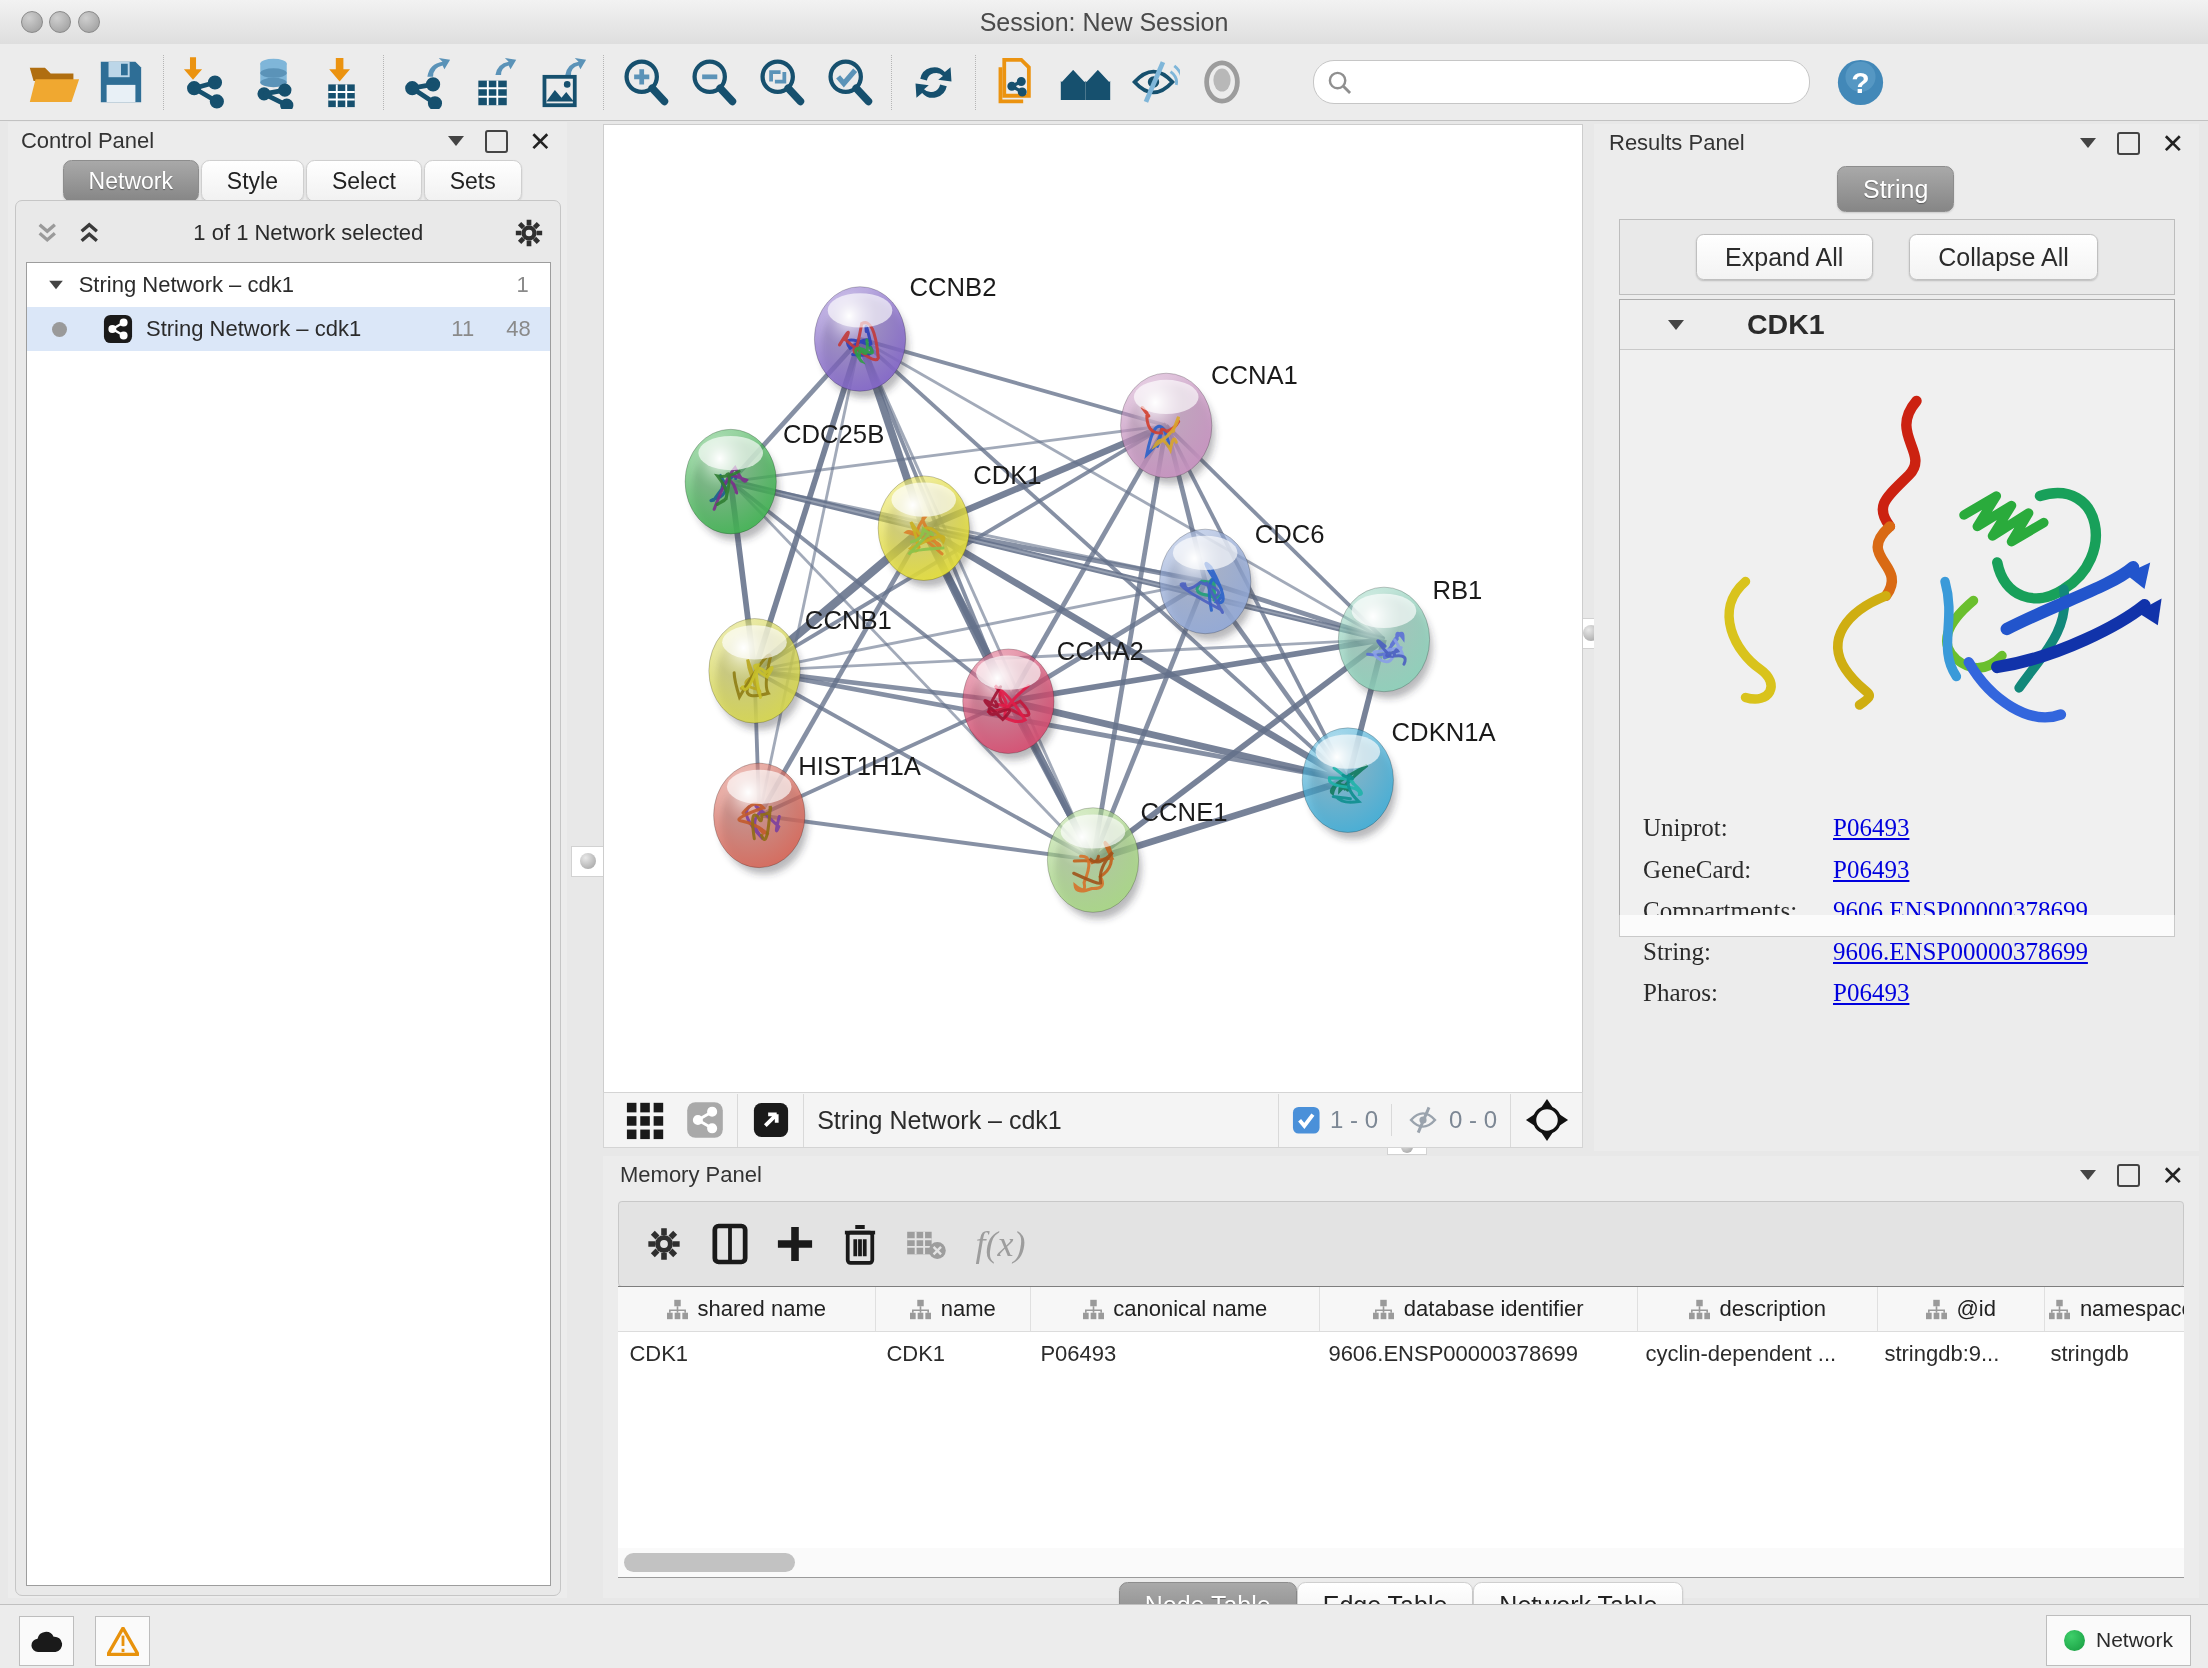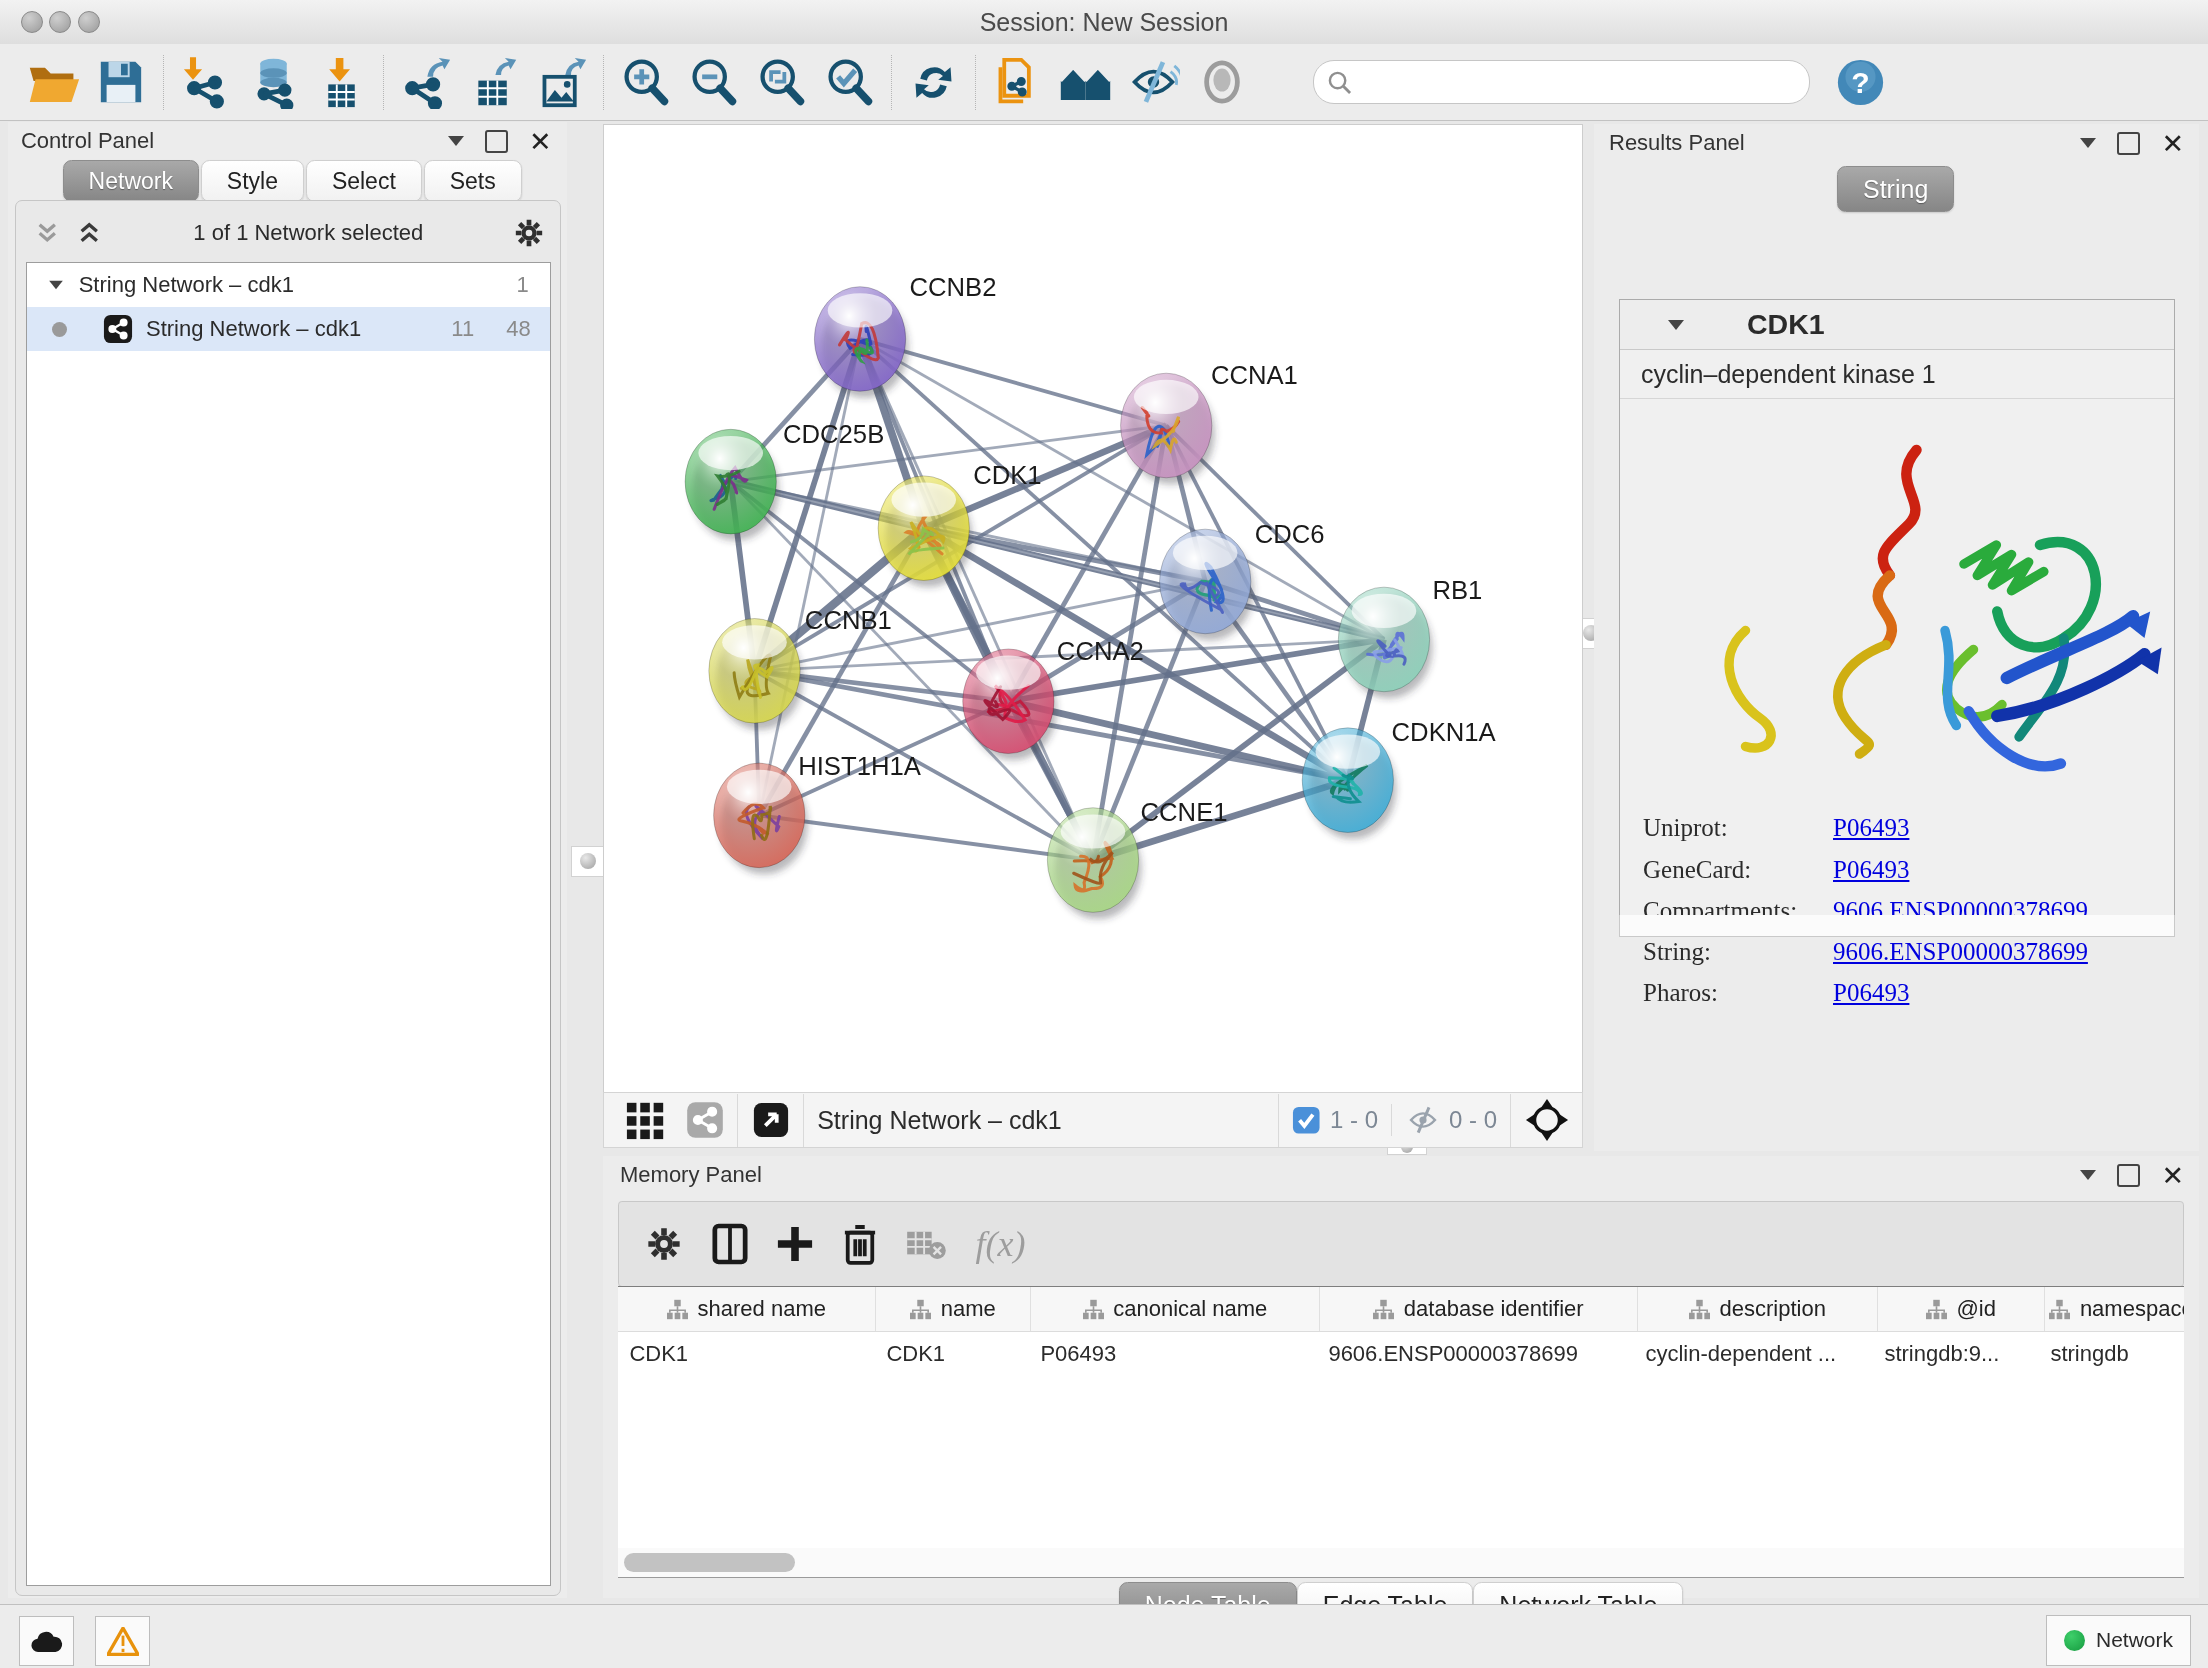--- a/index.html
+++ b/index.html
@@ -620,26 +620,33 @@
     <span style="margin-left:15px">Results Panel</span>
     <span class="panel-ctrl">
       <span class="tri-down"></span>
       <span class="float-box"></span>
       <span class="close-x">✕</span>
     </span>
   </div>
   <div class="tab active" style="position:absolute;left:243px;top:42px;height:44px;font-size:25px">
     <span>String</span>
   </div>
+  <div id="rp-box1">
+    <div class="rp-btn">
+      <span>Expand All</span>
+      </div>
+    <div class="rp-btn">
+      <span>Collapse All</span>
+      </div>
+  </div>
   <div id="rp-box2">
     <div id="rp-entry-head">
       <span class="tri-down" style="margin-left:48px"></span>
       <span id="rp-gene">CDK1</span>
     </div>
-    <div id="rp-desc">cyclin–dependent kinase 1</div>
     <svg width="533" height="418" viewBox="0 0 560 440" style="margin:13.3px auto 0 auto">
       <g fill="none" stroke-linecap="round">
         <path d="M300 40 C270 75 315 95 292 118 S255 150 272 172" stroke="#cc2211" stroke-width="11"></path>
         <path d="M272 172 C235 205 292 212 268 245" stroke="#d96a14" stroke-width="11"></path>
         <path d="M268 245 C225 262 205 292 225 322 S262 345 240 360" stroke="#cfae12" stroke-width="10"></path>
         <path d="M120 230 C85 260 110 305 135 322 C158 338 145 360 120 352" stroke="#d9c31c" stroke-width="10"></path>
         <path d="M350 160 l34 -20 l-20 32 l36 -22 l-20 32 l38 -24 l-18 30 l34 -20" stroke="#2aab3c" stroke-width="10" stroke-linejoin="round"></path>
         <path d="M360 250 q-45 38 -18 62 q25 20 48 -4" stroke="#6abf2e" stroke-width="10"></path>
         <path d="M430 140 C495 120 510 205 455 238 C425 258 392 246 385 210" stroke="#18a05a" stroke-width="11"></path>
         <path d="M455 238 C462 282 430 310 408 342" stroke="#12887a" stroke-width="10"></path>

